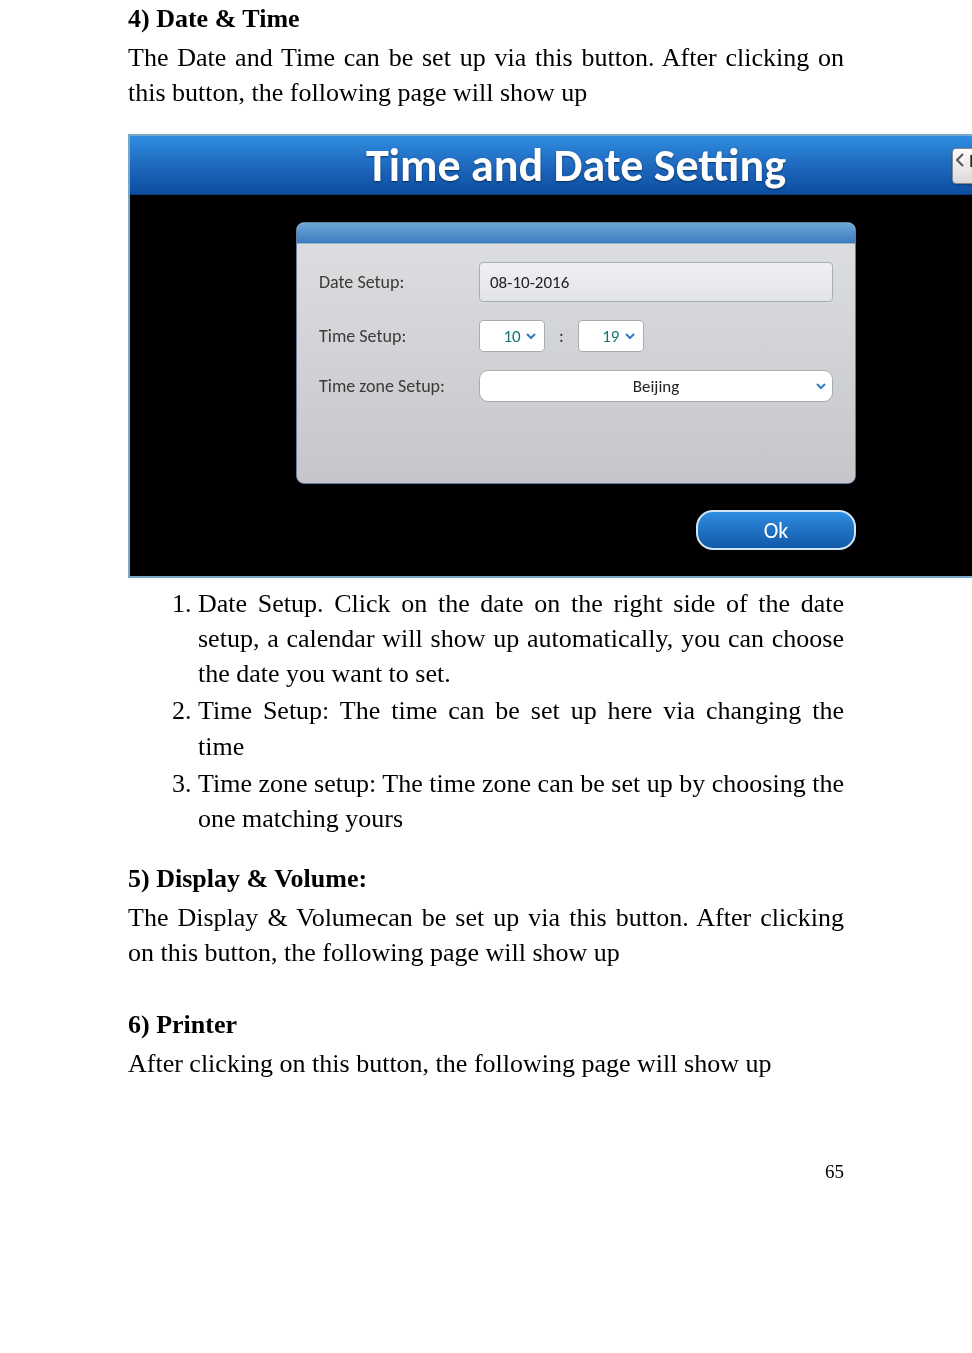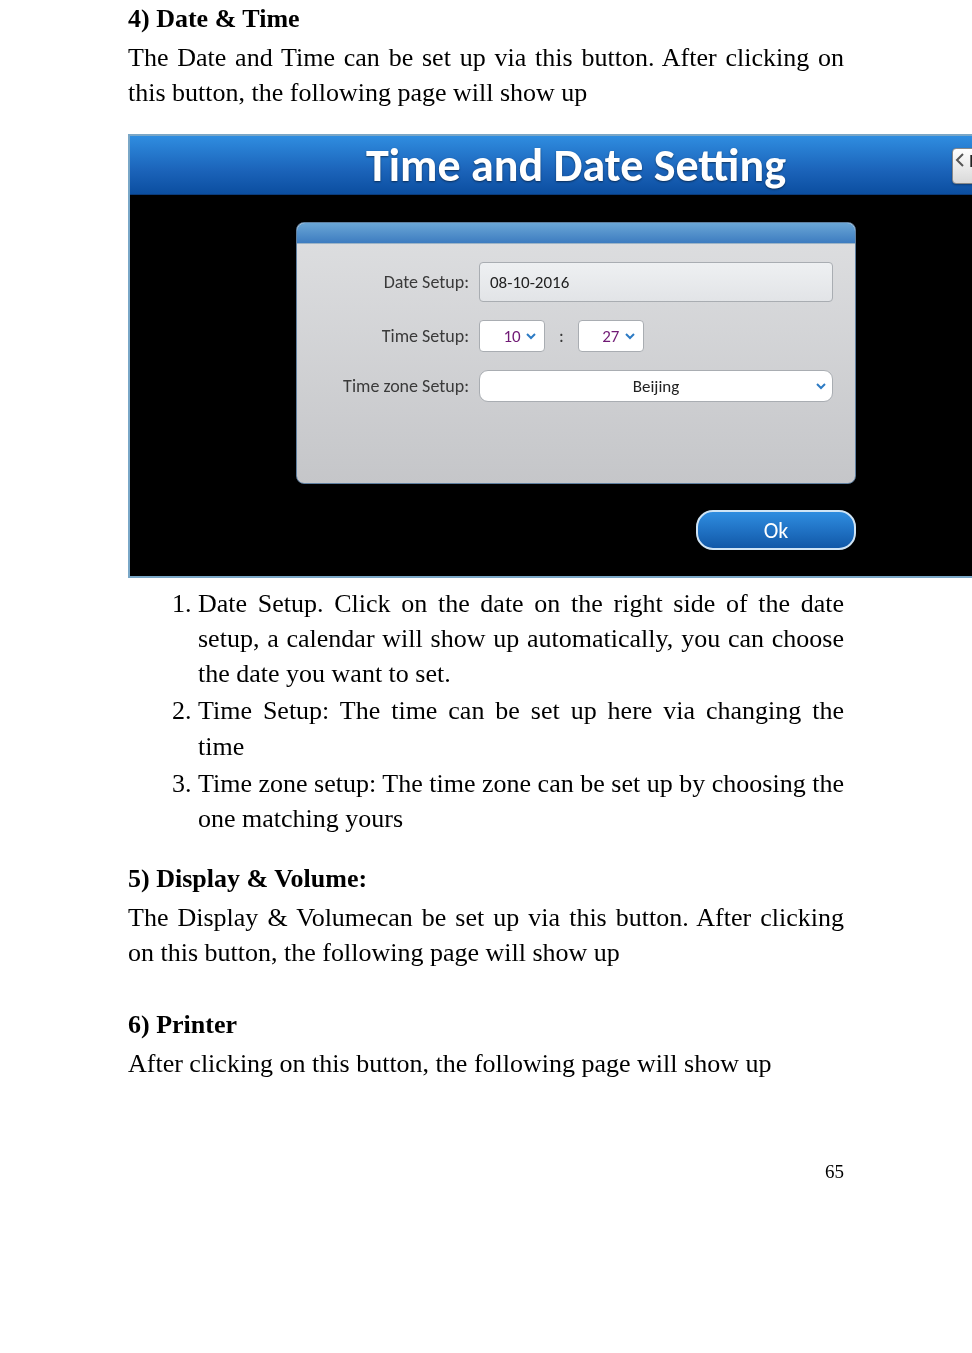--- a/index.html
+++ b/index.html
@@ -16,23 +16,23 @@
   .shot-header .title{position:absolute;left:0;right:0;top:0;bottom:0;display:flex;align-items:center;justify-content:center;color:#fff;font-family:Calibri,Arial,sans-serif;font-size:46px;font-weight:600;text-shadow:0 1px 2px rgba(0,0,0,.5)}
   .back-btn{position:absolute;right:14px;top:12px;height:34px;padding:0 2px;display:flex;background:linear-gradient(#fefefe,#d9d9d9);border:1px solid #888;border-radius:4px;font-family:Calibri,Arial,sans-serif;font-size:19px;color:#222;box-shadow:0 1px 2px rgba(0,0,0,.3)}
   .back-btn svg{width:10px;height:14px;margin-right:4px}
 
   .dialog{position:absolute;left:166px;top:86px;width:558px;height:260px;
     background:linear-gradient(#dedfe1,#c5c6c9);border-radius:8px;
     border:1px solid #5f7f9f;box-shadow:0 3px 10px rgba(0,0,0,.6)}
   .dialog .dlg-top{height:20px;background:linear-gradient(#6aa6d6,#3d7cc0);border-radius:8px 8px 0 0;border-bottom:1px solid #9db4c6}
   .dlg-body{padding:18px 22px 0 22px;font-family:Calibri,Arial,sans-serif;color:#3a3a3a}
   .row{display:flex;align-items:center;margin-bottom:18px}
-  .row .lbl{width:150px;text-align:right;font-size:18px;padding-right:10px}
+  .row .lbl{width:150px;font-size:18px;padding-right:10px}
   .date-field{flex:1;height:30px;background:linear-gradient(#eef0f2,#e2e4e7);border:1px solid #a9adb2;border-radius:4px;display:flex;align-items:center;padding:4px 10px;font-size:17px;color:#222}
-  .time-group .spin{width:64px;height:30px;background:#fff;border:1px solid #a9adb2;border-radius:4px;display:flex;align-items:center;justify-content:center;font-size:17px;color:#701a75;position:relative}
+  .time-group .spin{width:64px;height:30px;background:#fff;border:1px solid #a9adb2;border-radius:4px;display:flex;align-items:center;justify-content:center;font-size:17px;color:#0f766e;position:relative}
   .spin .chev{position:absolute;right:4px;top:0;bottom:0;width:18px;display:flex;align-items:center;justify-content:center}
   .chev svg{width:10px;height:10px}
   .colon{margin:0 14px;font-size:18px}
   .tz-field{flex:1;height:30px;background:#fff;border:1px solid #a9adb2;border-radius:9px;display:flex;align-items:center;justify-content:center;font-size:17px;color:#222;position:relative}
   .tz-field .chev{position:absolute;right:6px;top:0;bottom:0;display:flex;align-items:center}
 
   .ok-btn{position:absolute;right:166px;bottom:26px;width:156px;height:36px;
     background:linear-gradient(#2f8de0,#1158a8);border:2px solid #cfe4f5;border-radius:17px;
     color:#fff;font-family:Calibri,Arial,sans-serif;font-size:22px;display:flex;align-items:center;justify-content:center;box-shadow:0 2px 6px rgba(0,0,0,.6)}
 </style>
@@ -71,21 +71,21 @@
           <div class="spin">
             <span>10</span>
             <span class="chev">
               <svg viewBox="0 0 10 10">
                   <path d="M1 3 L5 7 L9 3" fill="none" stroke="#2d7bc4" stroke-width="2"></path>
                 </svg>
             </span>
           </div>
           <div class="colon">:</div>
           <div class="spin">
-            <span>27</span>
+            <span>19</span>
             <span class="chev">
               <svg viewBox="0 0 10 10">
                   <path d="M1 3 L5 7 L9 3" fill="none" stroke="#2d7bc4" stroke-width="2"></path>
                 </svg>
             </span>
           </div>
         </div>
         <div class="row">
           <div class="lbl">Time zone Setup:</div>
           <div class="tz-field">

